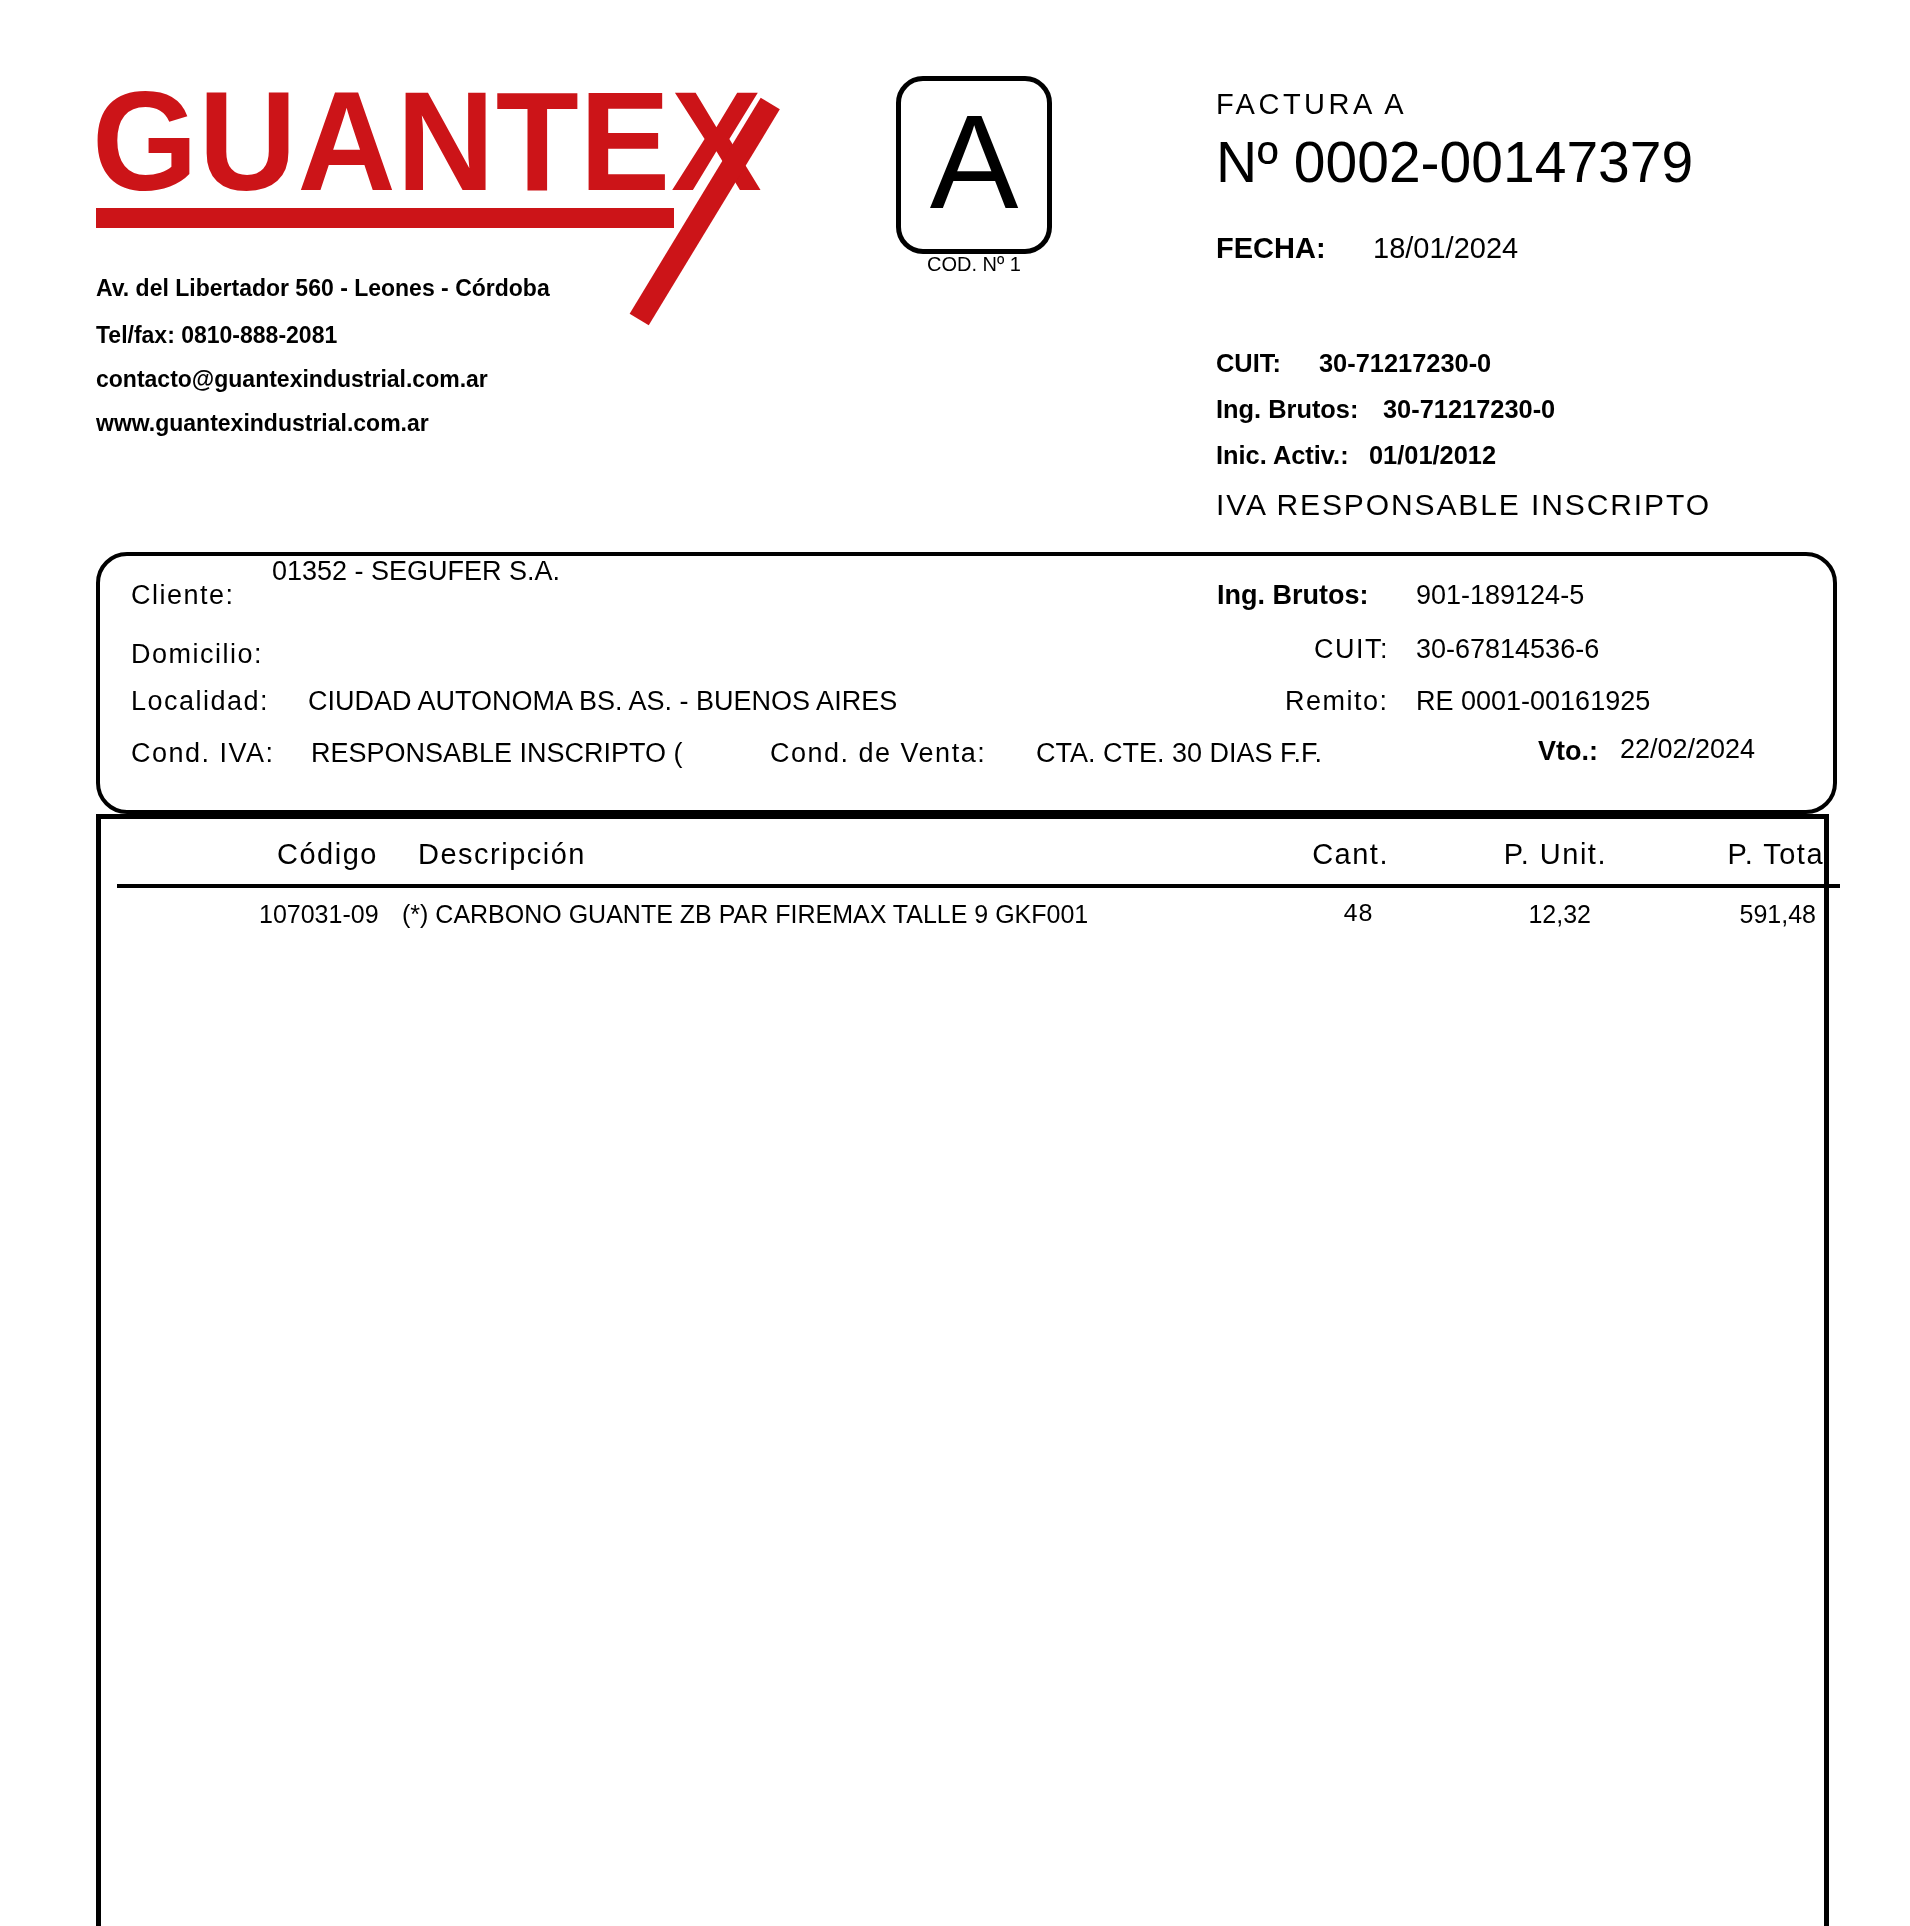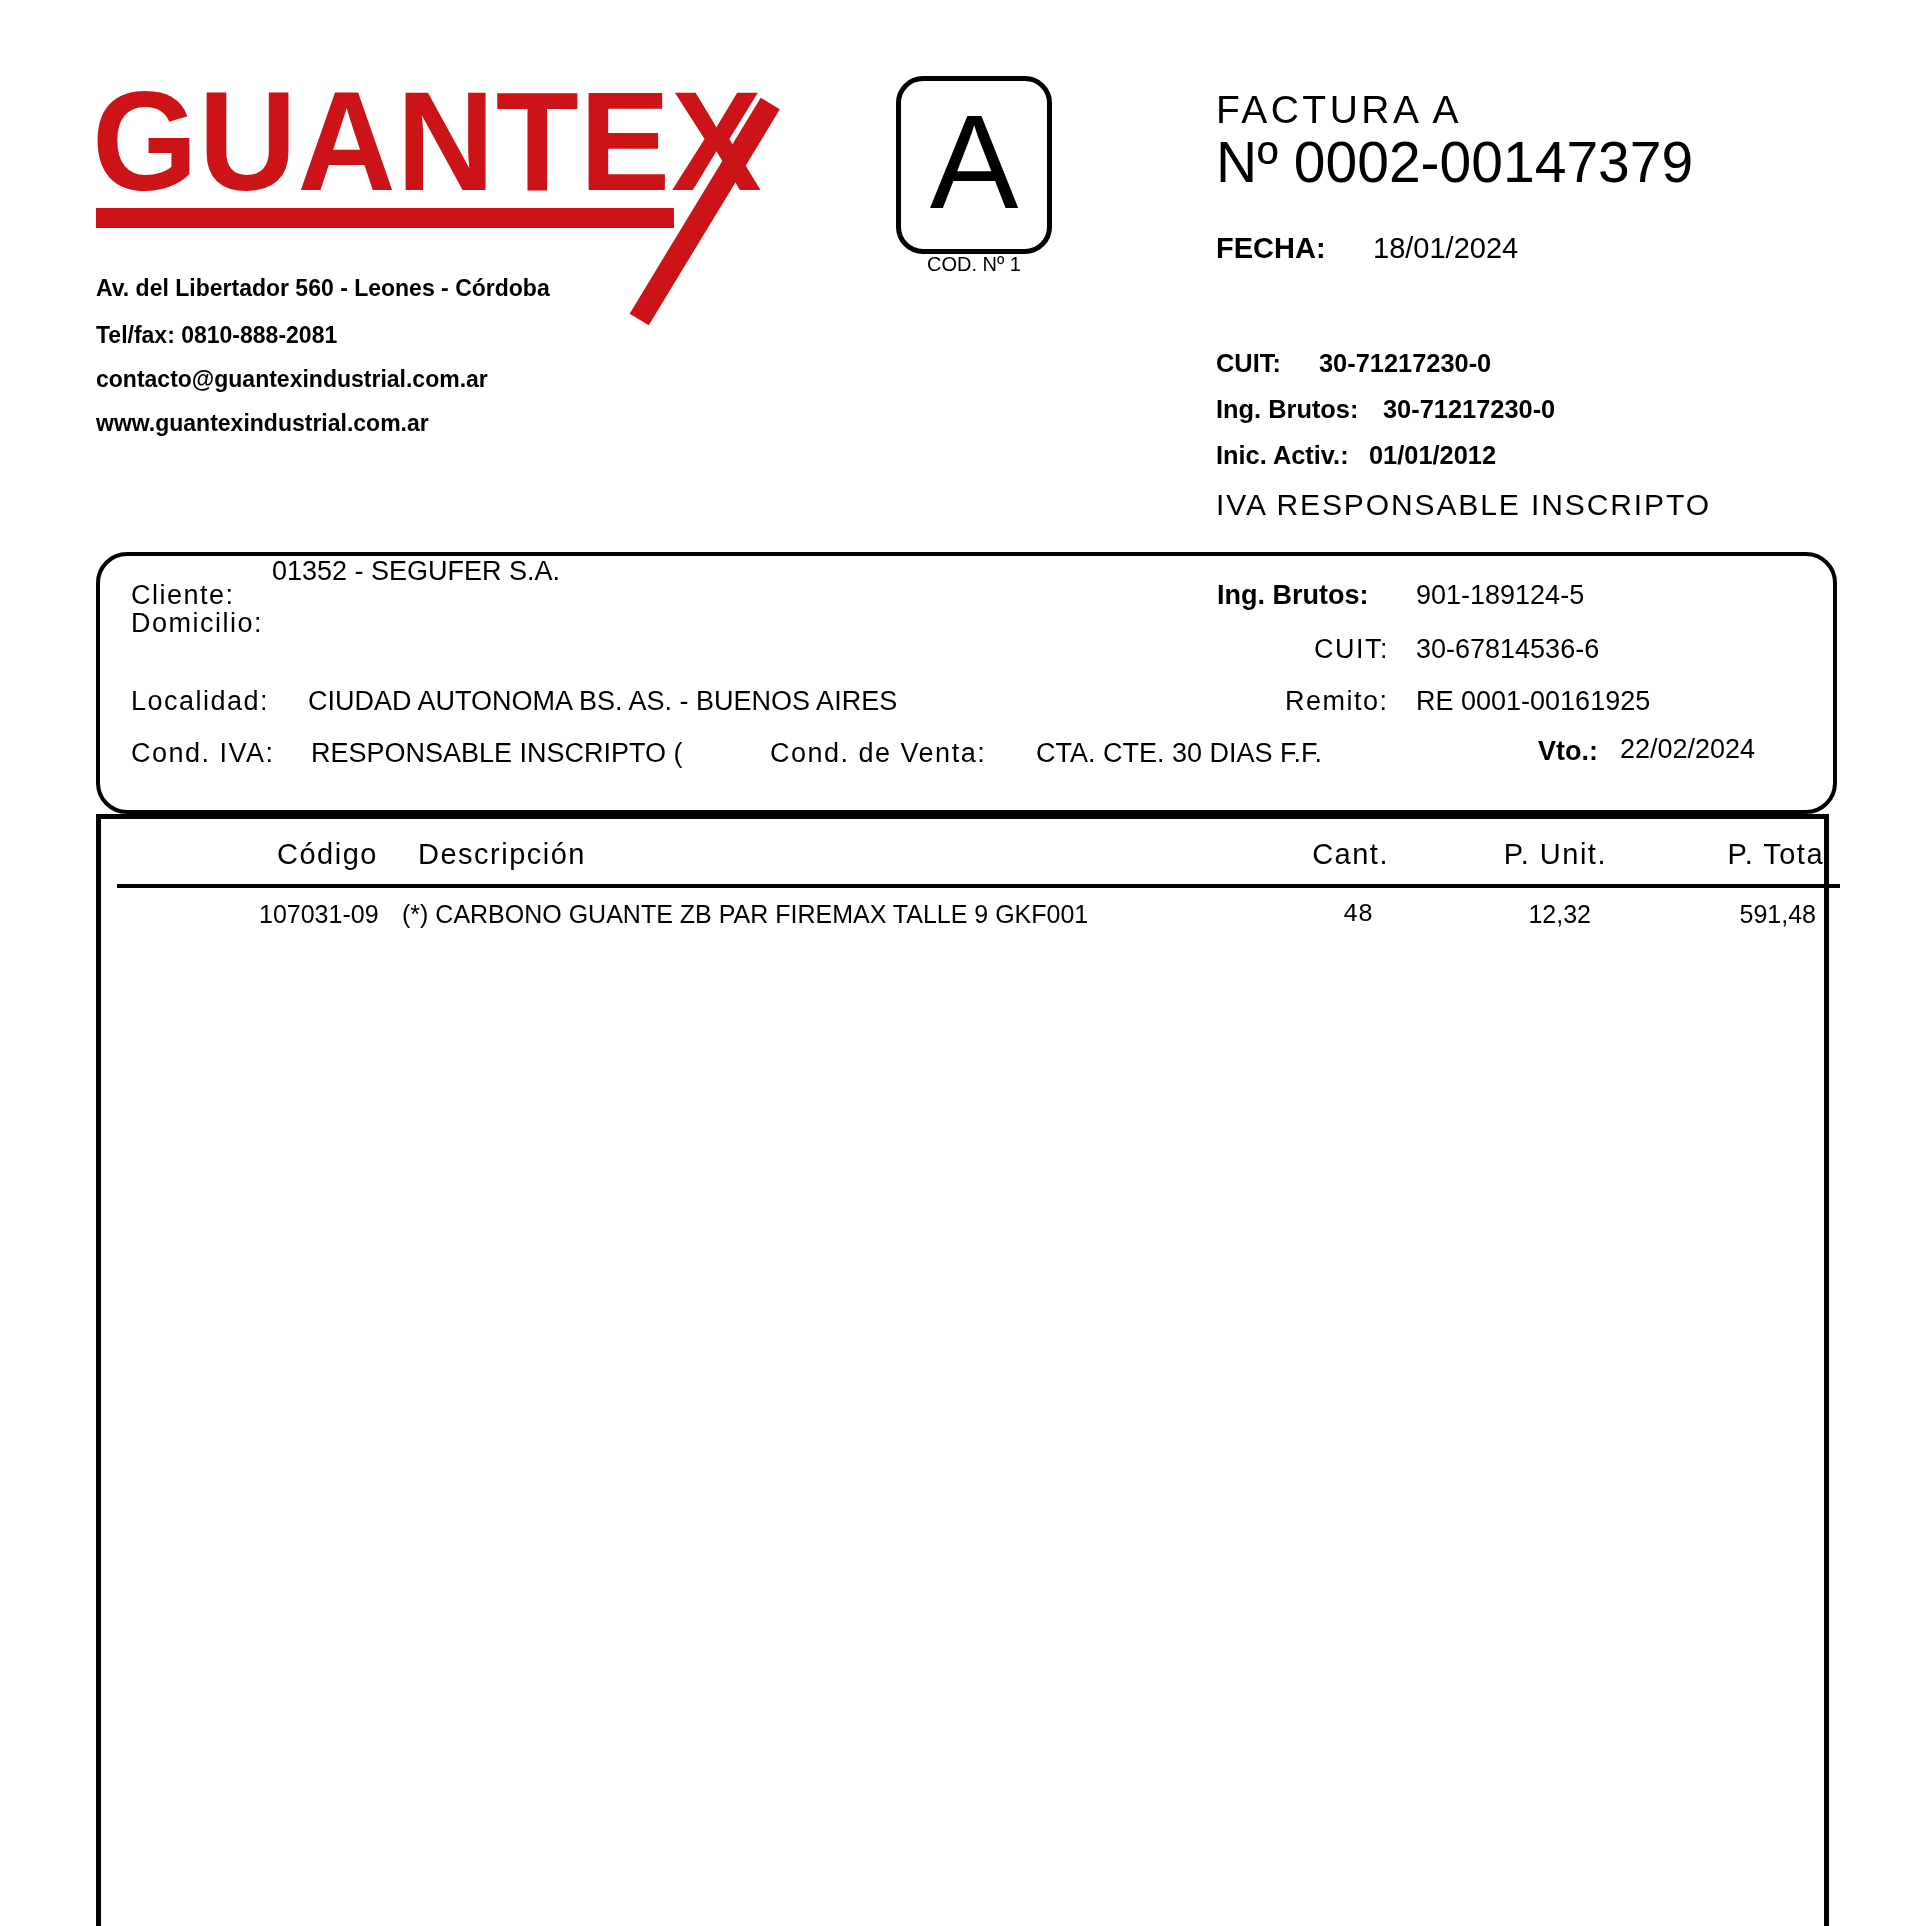--- a/index.html
+++ b/index.html
@@ -21,21 +21,21 @@
   .logo-sub{left:96px;top:223px;font-size:39px;font-weight:bold;color:#3a3a3a;letter-spacing:4.2px;}
   .addr{left:96px;font-size:23px;font-weight:bold;line-height:27px;}
 
   
   .codebox{left:896px;top:76px;width:146px;height:168px;border:5px solid #000;border-radius:27px;}
   .codebox-letter{left:896px;top:89px;width:156px;font-size:133px;line-height:146px;text-align:center;}
   .cod-line{left:896px;top:253px;width:156px;text-align:center;font-size:20px;}
 
   
   .m-left{left:1216px;}
-  .factura-a{top:88px;font-size:39px;letter-spacing:3.5px;}
+  .factura-a{top:88px;font-size:29px;letter-spacing:3.5px;}
   .inv-number{top:131px;font-size:57px;line-height:62px;}
   .fecha-row{top:232px;font-size:29px;}
   .cuit-block{font-size:25.4px;}
   .iva-line{top:488px;font-size:30px;letter-spacing:1.9px;}
 
   
   .client-box{left:96px;top:552px;width:1733px;height:254px;border:4.6px solid #000;border-radius:31px;}
   .crow{font-size:27px;}
   .clabel{letter-spacing:1.5px;}
 
@@ -77,21 +77,21 @@
   <div class="abs m-left cuit-block b" style="top:441px;">Inic. Activ.:</div>
   <div class="abs cuit-block b" style="left:1369px;top:441px;">01/01/2012</div>
   <div class="abs m-left iva-line">IVA RESPONSABLE INSCRIPTO</div>
 
   <div class="abs client-box"></div>
   <div class="abs crow clabel" style="left:131px;top:580px;">Cliente:</div>
   <div class="abs crow" style="left:272px;top:556px;">01352 - SEGUFER S.A.</div>
   <div class="abs crow b" style="left:1217px;top:580px;">Ing. Brutos:</div>
   <div class="abs crow" style="left:1416px;top:580px;">901-189124-5</div>
 
-  <div class="abs crow clabel" style="left:131px;top:608px;">Domicilio:</div>
+  <div class="abs crow clabel" style="left:131px;top:639px;">Domicilio:</div>
   <div class="abs crow" style="left:293px;top:634px;"></div>
   <div class="abs crow clabel" style="left:1314px;top:634px;">CUIT:</div>
   <div class="abs crow" style="left:1416px;top:634px;">30-67814536-6</div>
 
   <div class="abs crow clabel" style="left:131px;top:686px;">Localidad:</div>
   <div class="abs crow" style="left:308px;top:686px;">CIUDAD AUTONOMA BS. AS. - BUENOS AIRES</div>
   <div class="abs crow clabel" style="left:1285px;top:686px;">Remito:</div>
   <div class="abs crow" style="left:1416px;top:686px;">RE 0001-00161925</div>
 
   <div class="abs crow clabel" style="left:131px;top:738px;">Cond. IVA:</div>

